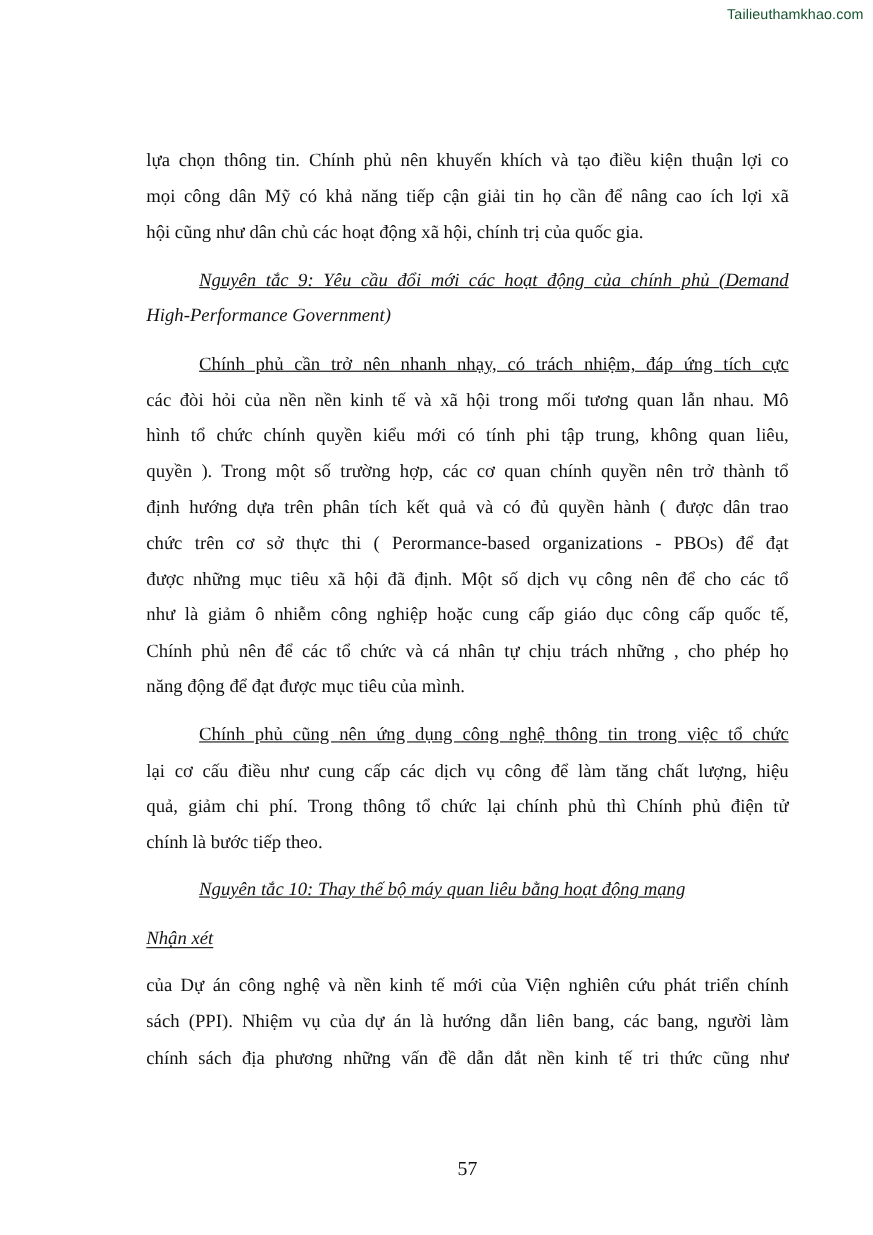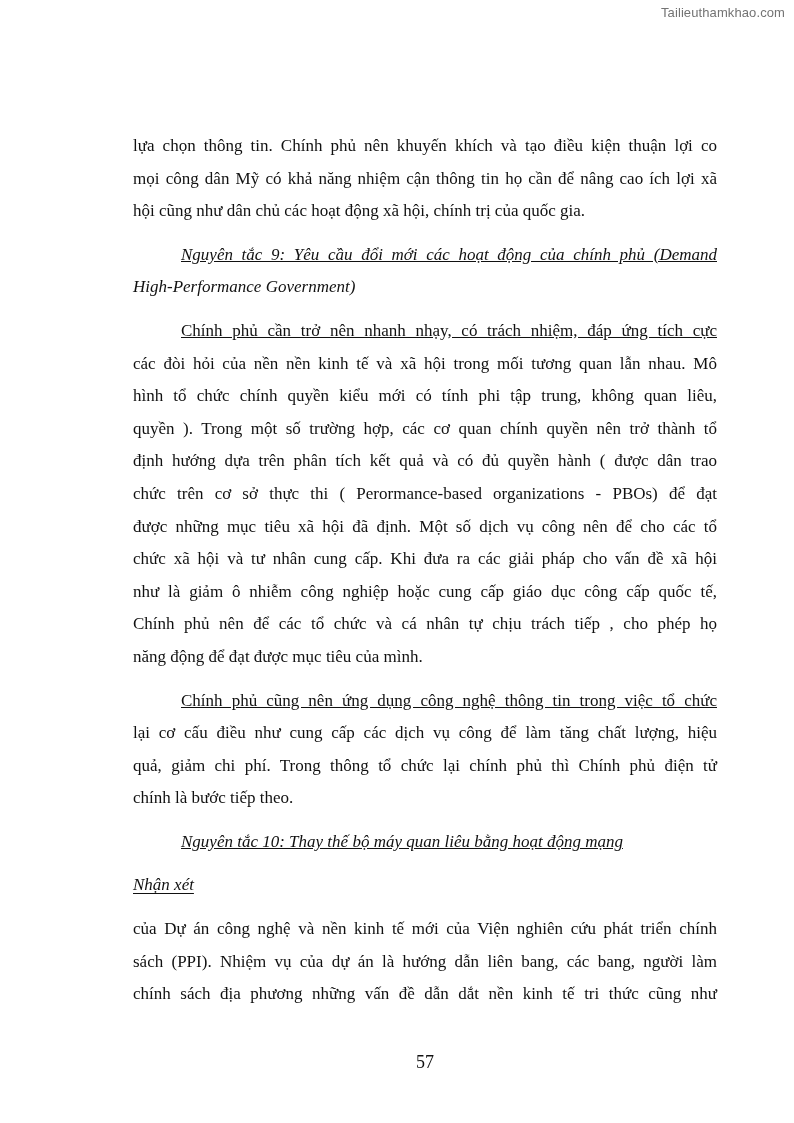--- a/index.html
+++ b/index.html
@@ -14,21 +14,21 @@
       overflow: hidden;
       font-family: "Liberation Serif", "DejaVu Serif", serif;
       color: #111111;
     }
     .watermark {
       position: absolute;
       top: 5px;
       right: 9px;
       font-family: "Liberation Sans", "DejaVu Sans", sans-serif;
       font-size: 13px;
-      color: #737373;
+      color: #14532d;
       letter-spacing: 0.1px;
       margin-left: 36px;
     }
     .content {
       position: absolute;
       left: 133px;
       top: 130px;
       width: 584px;
       font-size: 17px;
       line-height: 32.6px;
@@ -70,42 +70,41 @@
   </style>
 </head>
 <body>
 
 <div class="watermark">Tailieuthamkhao.com</div>
 
 <div class="content">
 
   <div>
     <span class="line">lựa chọn thông tin.  Chính phủ nên khuyến khích và tạo điều kiện thuận lợi co</span>
-    <span class="line">mọi công dân Mỹ có khả năng nhiệm cận thông tin họ cần để nâng cao ích lợi xã</span>
+    <span class="line">mọi công dân Mỹ có khả năng tiếp cận giải tin họ cần để nâng cao ích lợi xã</span>
     <span class="line last">hội cũng như dân chủ các hoạt động xã hội, chính trị của quốc gia.</span>
   </div>
   <div class="gap"></div>
 
   <div class="italic">
     <span class="line indent">Nguyên tắc 9: Yêu cầu đổi mới các hoạt động của chính phủ (Demand</span>
     <span class="line last">High-Performance Government)</span>
   </div>
   <div class="gap"></div>
 
   <div>
     <span class="line indent">Chính phủ cần trở nên nhanh nhạy, có trách nhiệm, đáp ứng tích cực</span>
     <span class="line">các đòi hỏi của nền nền kinh tế và xã hội trong mối tương quan lẫn nhau. Mô</span>
     <span class="line">hình tổ chức chính quyền kiểu mới có tính phi tập trung, không quan liêu,</span>
     <span class="line">quyền ). Trong một số trường hợp, các cơ quan chính quyền nên trở thành tổ</span>
     <span class="line">định hướng dựa trên phân tích kết quả và có đủ quyền hành ( được dân trao</span>
     <span class="line">chức trên cơ sở thực thi ( Perormance-based organizations - PBOs) để đạt</span>
     <span class="line">được những mục tiêu xã hội đã định. Một số dịch vụ công nên để cho các tổ</span>
-    <span class="line">chức xã hội và tư nhân cung cấp. Khi đưa ra các giải pháp cho vấn đề xã hội</span>
     <span class="line">như là giảm ô nhiễm công nghiệp hoặc cung cấp giáo dục công cấp quốc tế,</span>
-    <span class="line">Chính phủ nên để các tổ chức và cá nhân tự chịu trách tiếp , cho phép họ</span>
+    <span class="line">Chính phủ nên để các tổ chức và cá nhân tự chịu trách những , cho phép họ</span>
     <span class="line last">năng động để đạt được mục tiêu của mình.</span>
   </div>
   <div class="gap"></div>
 
   <div>
     <span class="line indent">Chính phủ cũng nên ứng dụng công nghệ thông tin trong việc tổ chức</span>
     <span class="line">lại cơ cấu điều như cung cấp các dịch vụ công để làm tăng chất lượng, hiệu</span>
     <span class="line">quả, giảm chi phí. Trong thông tổ chức lại chính phủ thì Chính phủ điện tử</span>
     <span class="line last">chính là bước tiếp theo.</span>
   </div>

